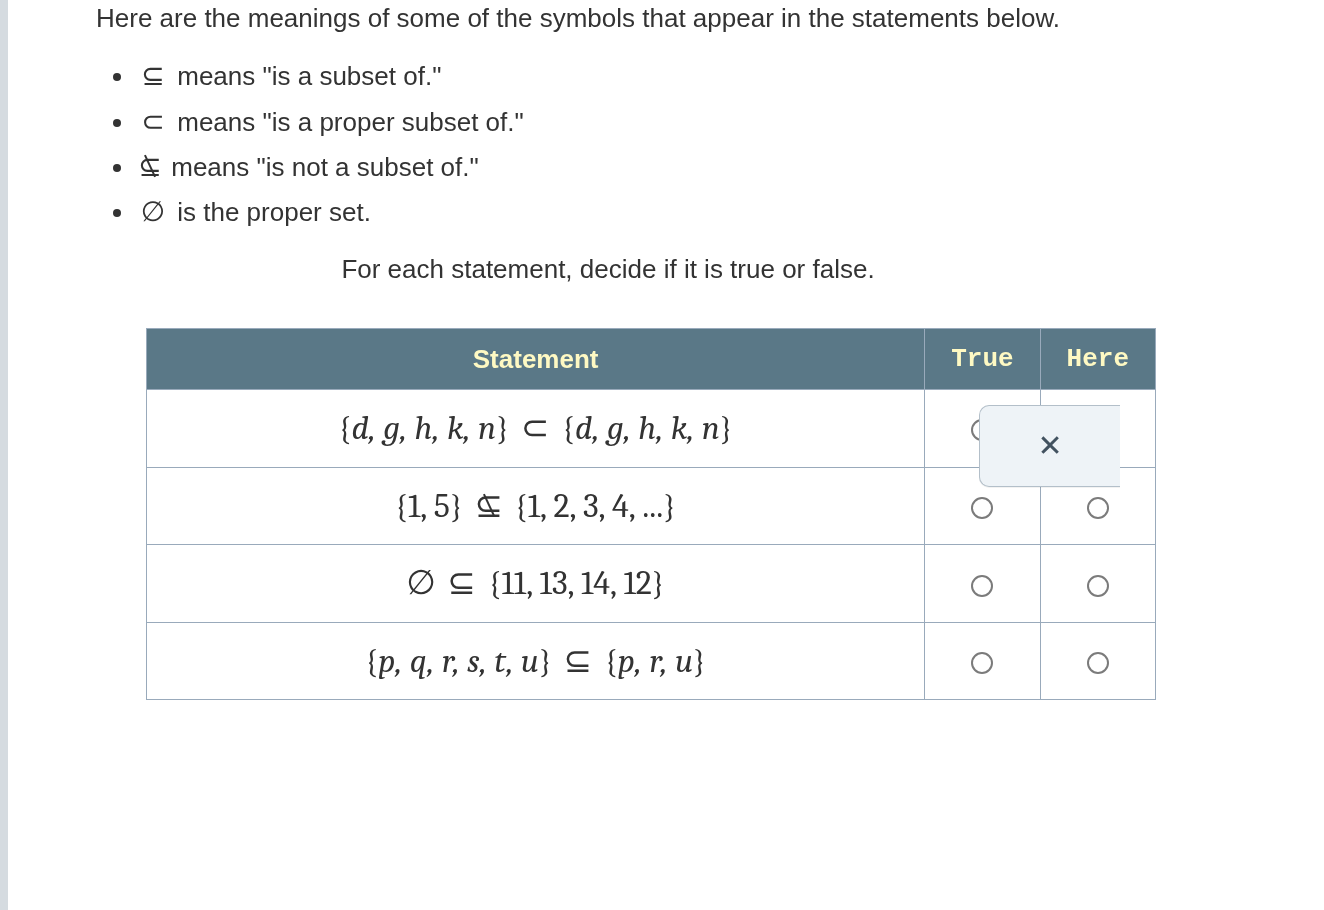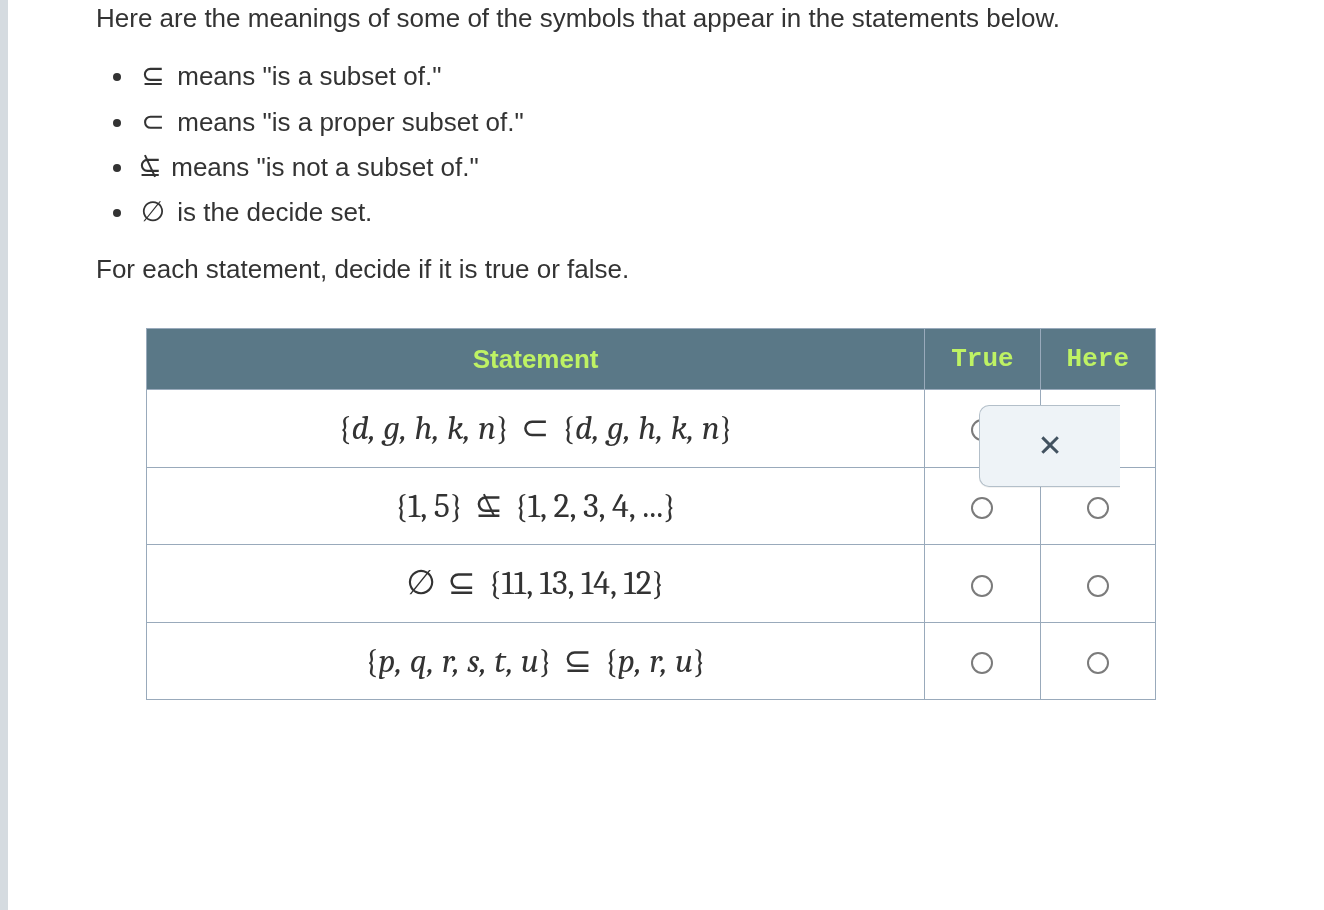--- a/index.html
+++ b/index.html
@@ -51,34 +51,35 @@
     position: absolute;
     left: 50%;
     top: 50%;
     width: 24px;
     height: 2px;
     background: #333;
     transform: translate(-50%, -50%) rotate(65deg);
   }
   .prompt2 {
     margin: 20px 0 40px 0;
+    text-align: center;
   }
 
   .table-area {
     position: relative;
     margin-left: 50px;
     width: 1010px;
   }
   table.stmt {
     border-collapse: collapse;
     width: 100%;
   }
   table.stmt th {
     background: #5a7887;
-    color: #bef264;
+    color: #fef9c3;
     font-weight: bold;
     font-size: 26px;
     border: 1px solid #9ab;
     padding: 12px 8px;
   }
   table.stmt td {
     border: 1px solid #9ab;
     padding: 14px 10px;
     text-align: center;
     font-family: "Georgia", "Cambria", serif;
@@ -160,21 +161,21 @@
     <li>
       <span class="sym">⊆</span><span> means "is a subset of."</span>
     </li>
     <li>
       <span class="sym">⊂</span><span> means "is a proper subset of."</span>
     </li>
     <li>
       <span class="sym notsub">⊆</span><span> means "is not a subset of."</span>
     </li>
     <li>
-      <span class="sym">∅</span><span> is the decide set.</span>
+      <span class="sym">∅</span><span> is the proper set.</span>
     </li>
   </ul>
 
   <div class="prompt2">For each statement, decide if it is true or false.</div>
 
   <div class="table-area">
     <table class="stmt">
       <thead>
         <tr>
           <th class="col-stmt">Statement</th>

